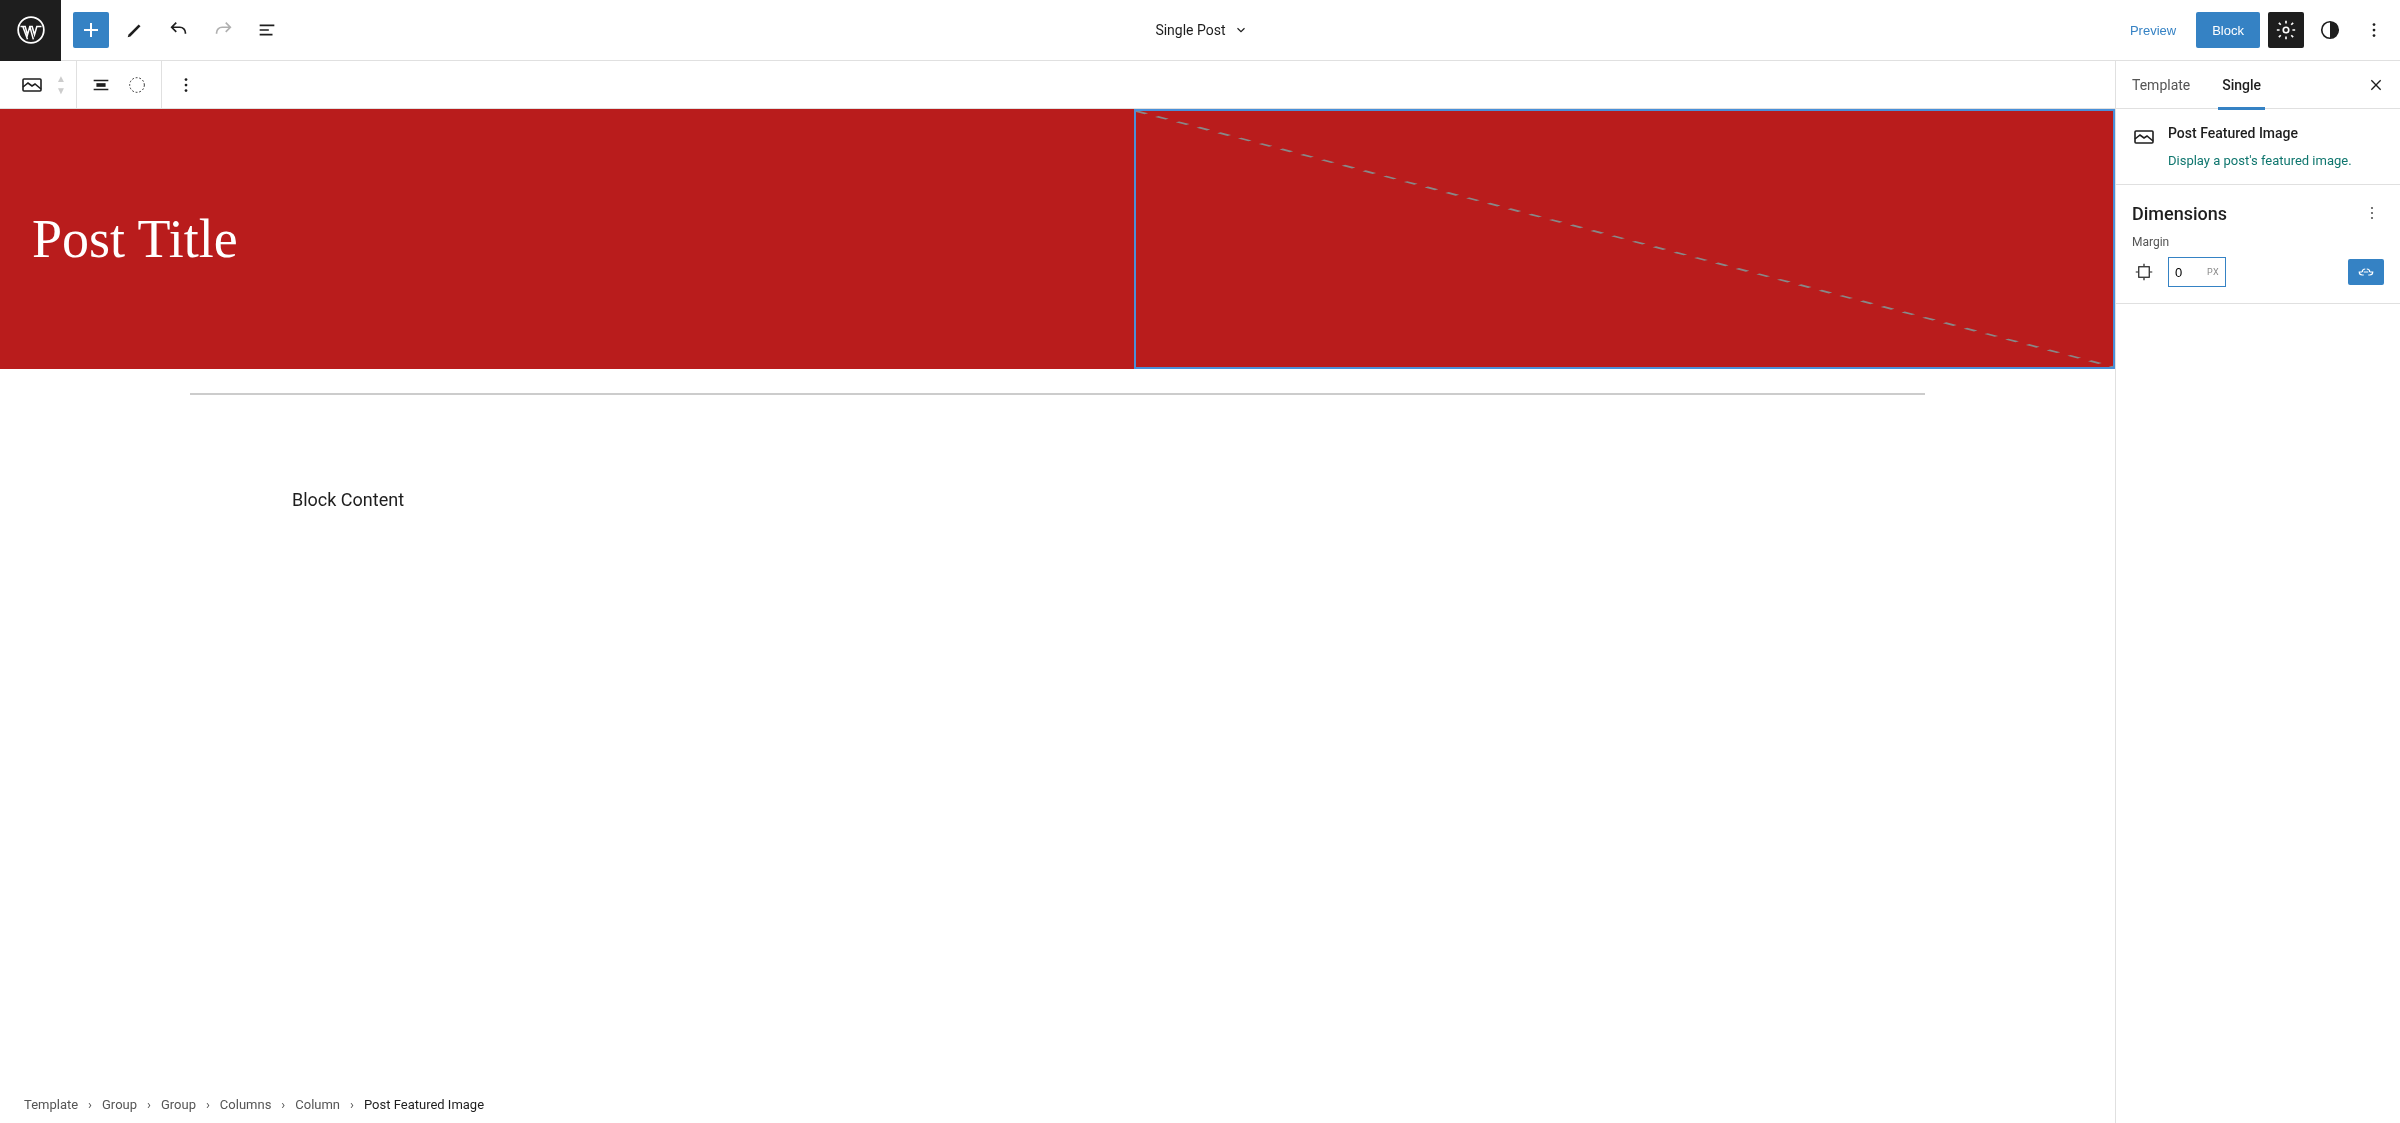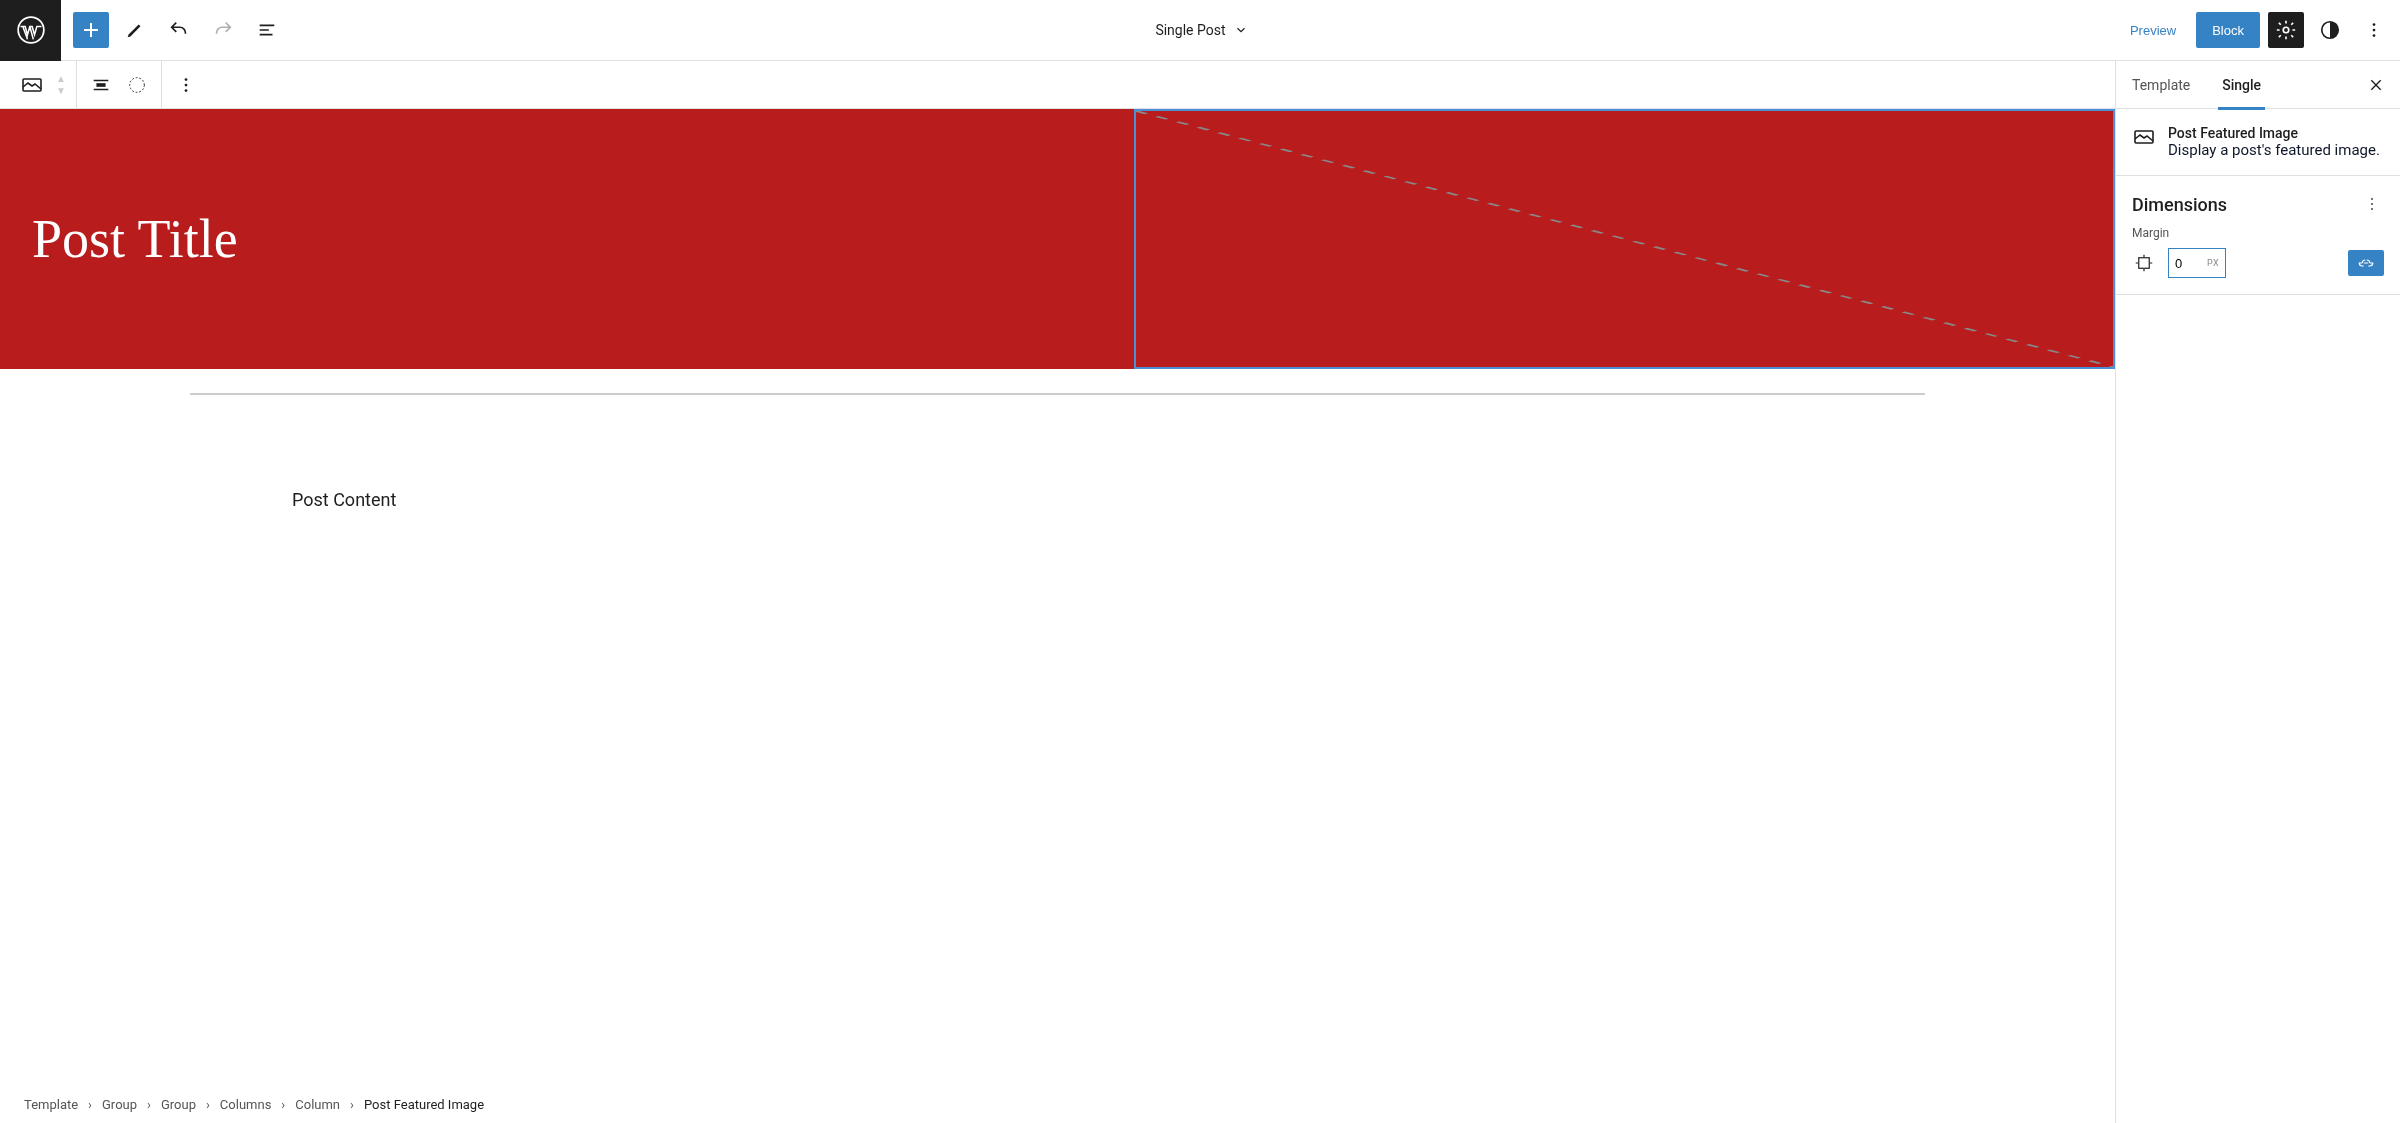--- a/index.html
+++ b/index.html
@@ -40,21 +40,21 @@
     .post-content{font-size:18px;padding:70px 0 0 292px}
     .breadcrumb{height:38px;display:flex;align-items:center;gap:10px;padding:0 24px;font-size:13px;color:#555;background:#fff}
     .sidebar{width:285px;border-left:1px solid #e0e0e0;background:#fff;display:flex;flex-direction:column}
     .tabs{display:flex;align-items:center;height:48px;border-bottom:1px solid #e0e0e0}
     .tab{padding:0 16px;height:48px;display:flex;align-items:center;font-size:14px;color:#555;cursor:pointer;position:relative}
     .tab.active{color:#1e1e1e;font-weight:500}
     .tab.active::after{content:"";position:absolute;bottom:-1px;left:12px;right:12px;height:3px;background:#3582c4}
     .close-x{margin-left:auto;margin-right:10px;cursor:pointer;padding:6px}
     .panel-section{padding:16px;border-bottom:1px solid #e0e0e0}
     .block-header{display:flex;gap:12px;align-items:flex-start}
-    .block-desc{font-size:15px;color:#0f172a;margin-top:0}
+    .block-desc{font-size:13px;color:#0f766e;margin-top:12px}
     .block-name{font-weight:500;font-size:14px}
     .dim-row{display:flex;align-items:center;justify-content:space-between}
     .margin-label{font-size:12px;color:#555;margin:10px 0 8px}
     .margin-ctrl{display:flex;align-items:center;gap:12px}
     .margin-input-wrap{display:flex;align-items:center;border:1.5px solid #3582c4;height:30px}
     .margin-input{width:32px;height:100%;border:none;padding:0 6px;font-size:13px;outline:none}
     .unit{font-size:9px;color:#888;padding:0 6px;letter-spacing:0.5px}
     .link-badge{margin-left:auto;background:#3582c4;color:#fff;border-radius:2px;width:36px;height:26px;display:flex;align-items:center;justify-content:center}
     .advanced{padding:16px;display:flex;justify-content:space-between;align-items:center;cursor:pointer}
     .canvas::-webkit-scrollbar{width:17px}
@@ -177,21 +177,21 @@
           <div class="canvas-inner">
             <div class="hero">
               <h1 class="post-title">Post Title</h1>
               <div class="featured-img">
                 <svg viewBox="0 0 100 100" preserveAspectRatio="none">
                     <line x1="0" y1="0" x2="100" y2="100" stroke="#888" stroke-width="0.5" stroke-dasharray="1.5 1.5"></line>
                   </svg>
               </div>
             </div>
             <div class="hr-bar"></div>
-            <div class="post-content">Post Content</div>
+            <div class="post-content">Block Content</div>
             <div style="height:200px"></div>
           </div>
         </div>
       </div>
 
       <div class="breadcrumb">
         <span>Template</span>
           <span>›</span>
         <span>Group</span>
           <span>›</span>

